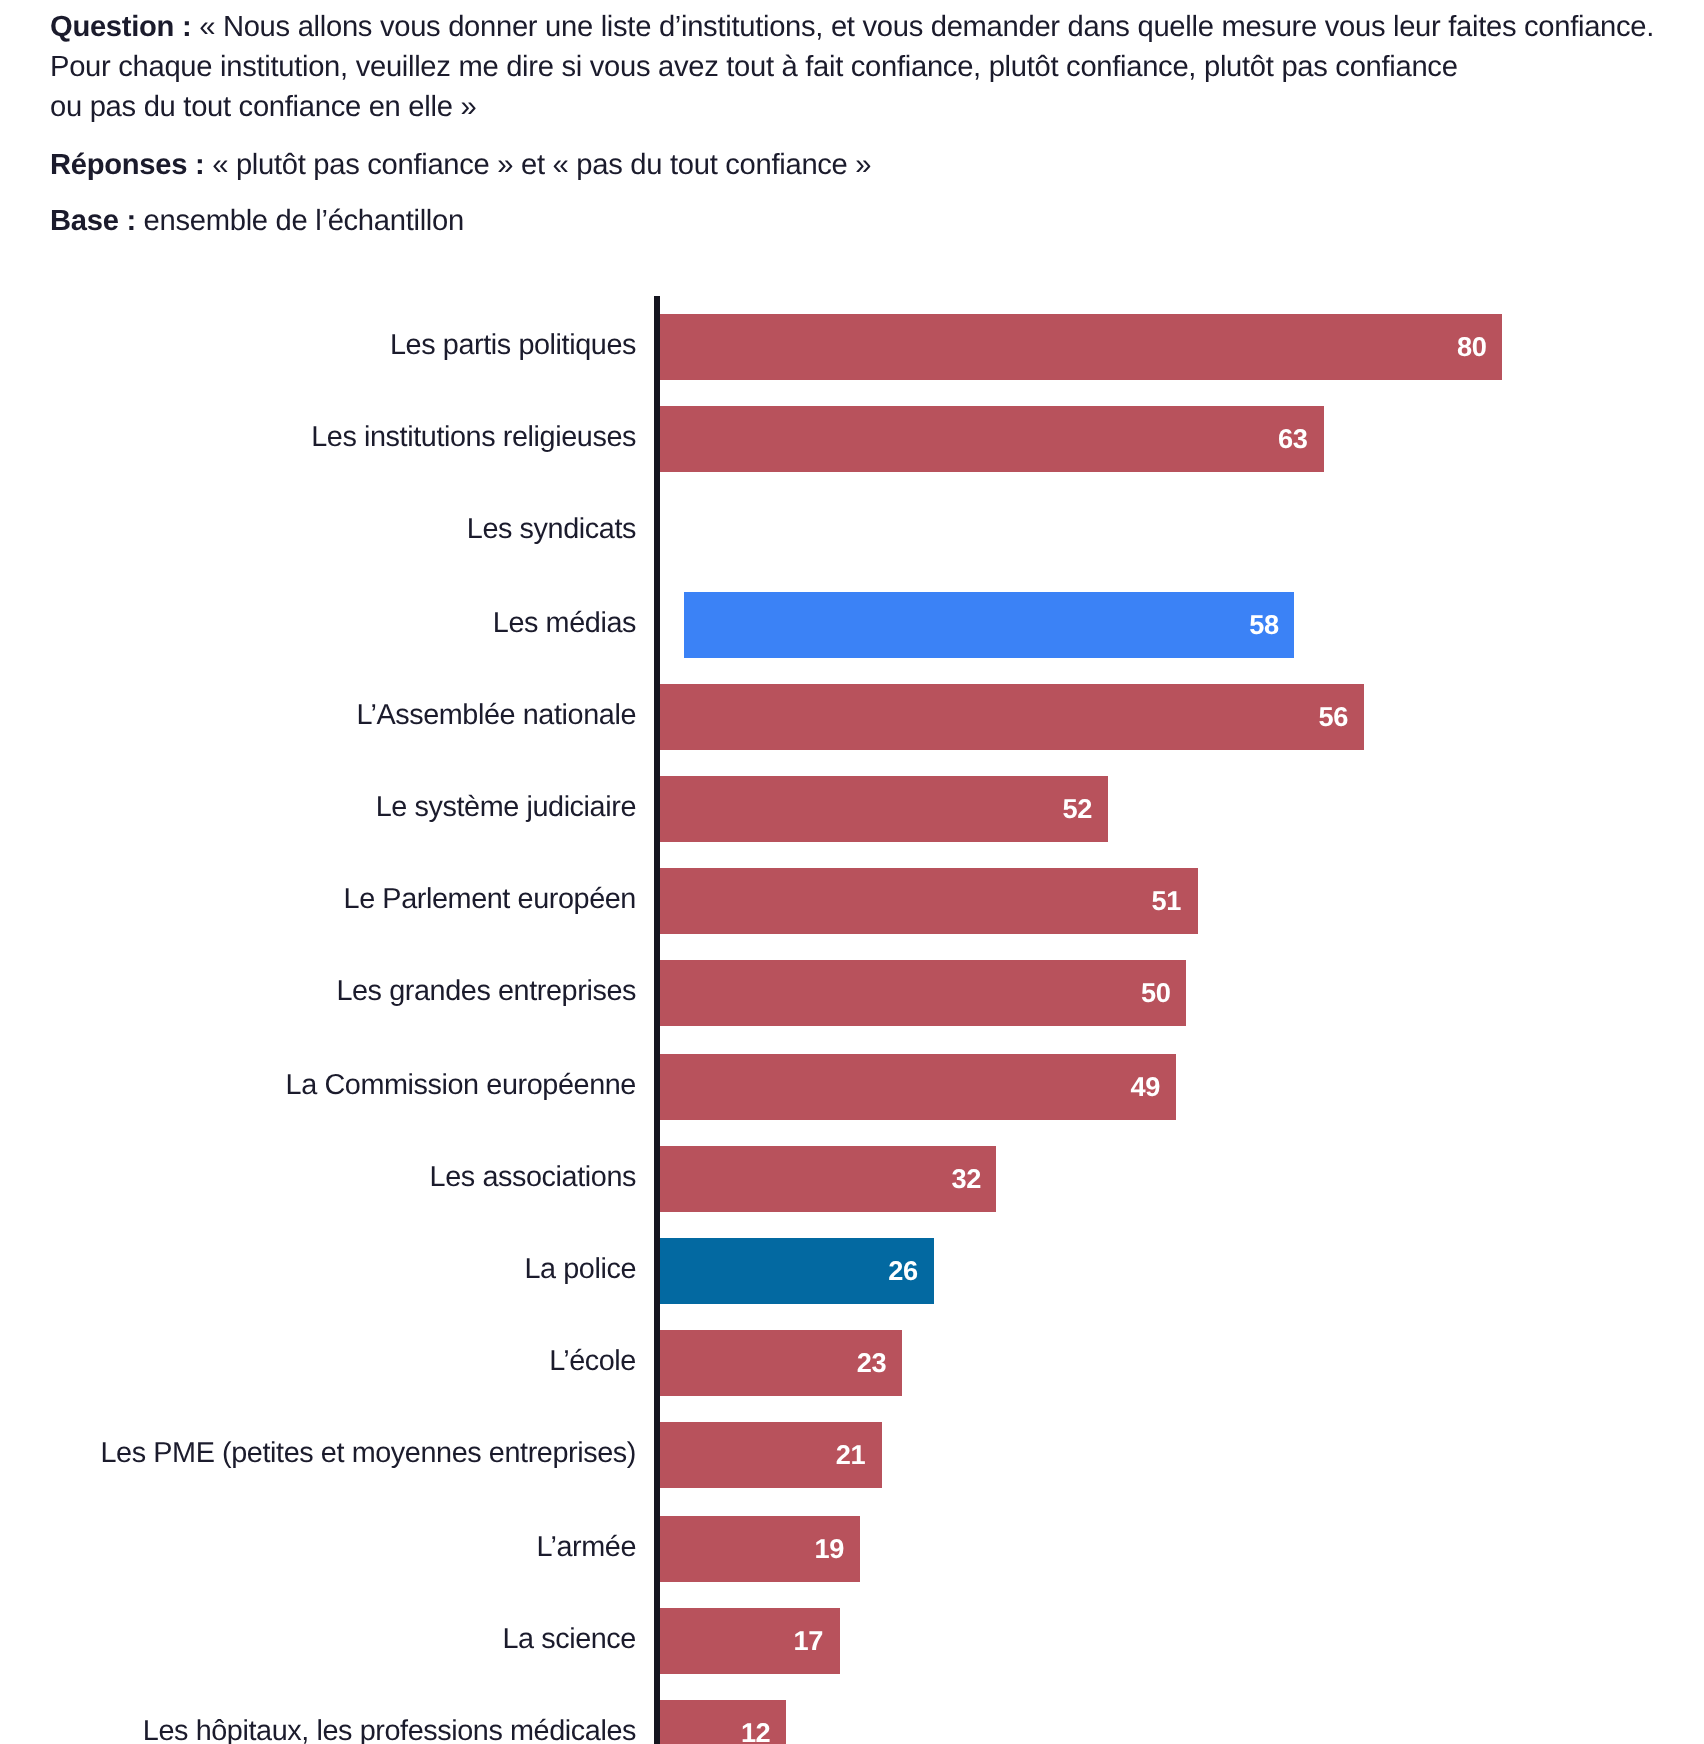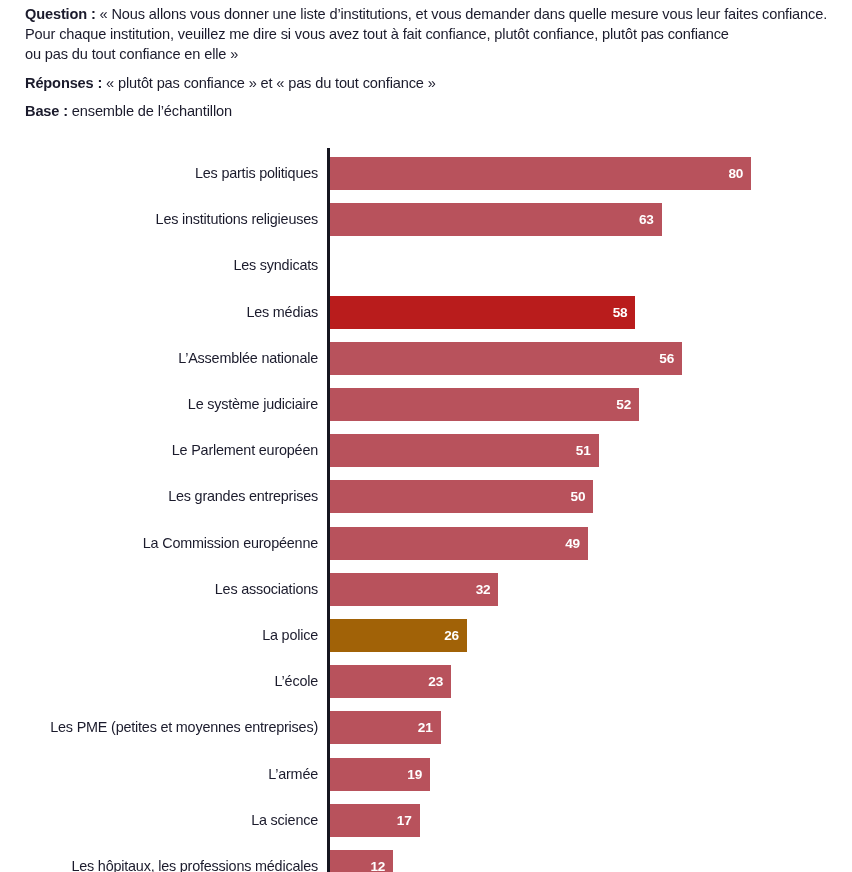--- a/index.html
+++ b/index.html
@@ -116,33 +116,33 @@
         <div class="cat-label">Les institutions religieuses</div>
         <div class="bar" style="width: 331.695px; background: rgb(184, 82, 92);">
           <span class="bar-value" style="color: rgb(255, 255, 255);">63</span>
         </div>
       </div>
       <div class="row" style="top: 110.4px;">
         <div class="cat-label">Les syndicats</div>
       </div>
       <div class="row" style="top: 156.6px;">
         <div class="cat-label">Les médias</div>
-        <div class="bar" style="width: 305.37px; background: #b91c1c;">
+        <div class="bar" style="width: 305.37px; background: #3b82f6; margin-left: 12px;">
           <span class="bar-value" style="color: rgb(255, 255, 255);">58</span>
         </div>
       </div>
       <div class="row" style="top: 202.8px;">
         <div class="cat-label">L’Assemblée nationale</div>
         <div class="bar" style="width: 352px; background: rgb(184, 82, 92);">
           <span class="bar-value" style="color: rgb(255, 255, 255);">56</span>
         </div>
       </div>
       <div class="row" style="top: 249px;">
         <div class="cat-label">Le système judiciaire</div>
-        <div class="bar" style="width: 309px; background: rgb(184, 82, 92);">
+        <div class="bar" style="width: 224px; background: rgb(184, 82, 92);">
           <span class="bar-value" style="color: rgb(255, 255, 255);">52</span>
         </div>
       </div>
       <div class="row" style="top: 295.2px;">
         <div class="cat-label">Le Parlement européen</div>
         <div class="bar" style="width: 268.515px; background: rgb(184, 82, 92);">
           <span class="bar-value" style="color: rgb(255, 255, 255);">51</span>
         </div>
       </div>
       <div class="row" style="top: 341.4px;">
@@ -158,21 +158,21 @@
         </div>
       </div>
       <div class="row" style="top: 433.8px;">
         <div class="cat-label">Les associations</div>
         <div class="bar" style="width: 168.48px; background: rgb(184, 82, 92);">
           <span class="bar-value" style="color: rgb(255, 255, 255);">32</span>
         </div>
       </div>
       <div class="row" style="top: 480px;">
         <div class="cat-label">La police</div>
-        <div class="bar" style="width: 136.89px; background: #a16207; text-decoration: underline;">
+        <div class="bar" style="width: 136.89px; background: #0369a1; text-decoration: underline;">
           <span class="bar-value" style="color: rgb(255, 255, 255);">26</span>
         </div>
       </div>
       <div class="row" style="top: 526.2px;">
         <div class="cat-label">L’école</div>
         <div class="bar" style="width: 121.095px; background: rgb(184, 82, 92);">
           <span class="bar-value" style="color: rgb(255, 255, 255);">23</span>
         </div>
       </div>
       <div class="row" style="top: 572.4px;">

